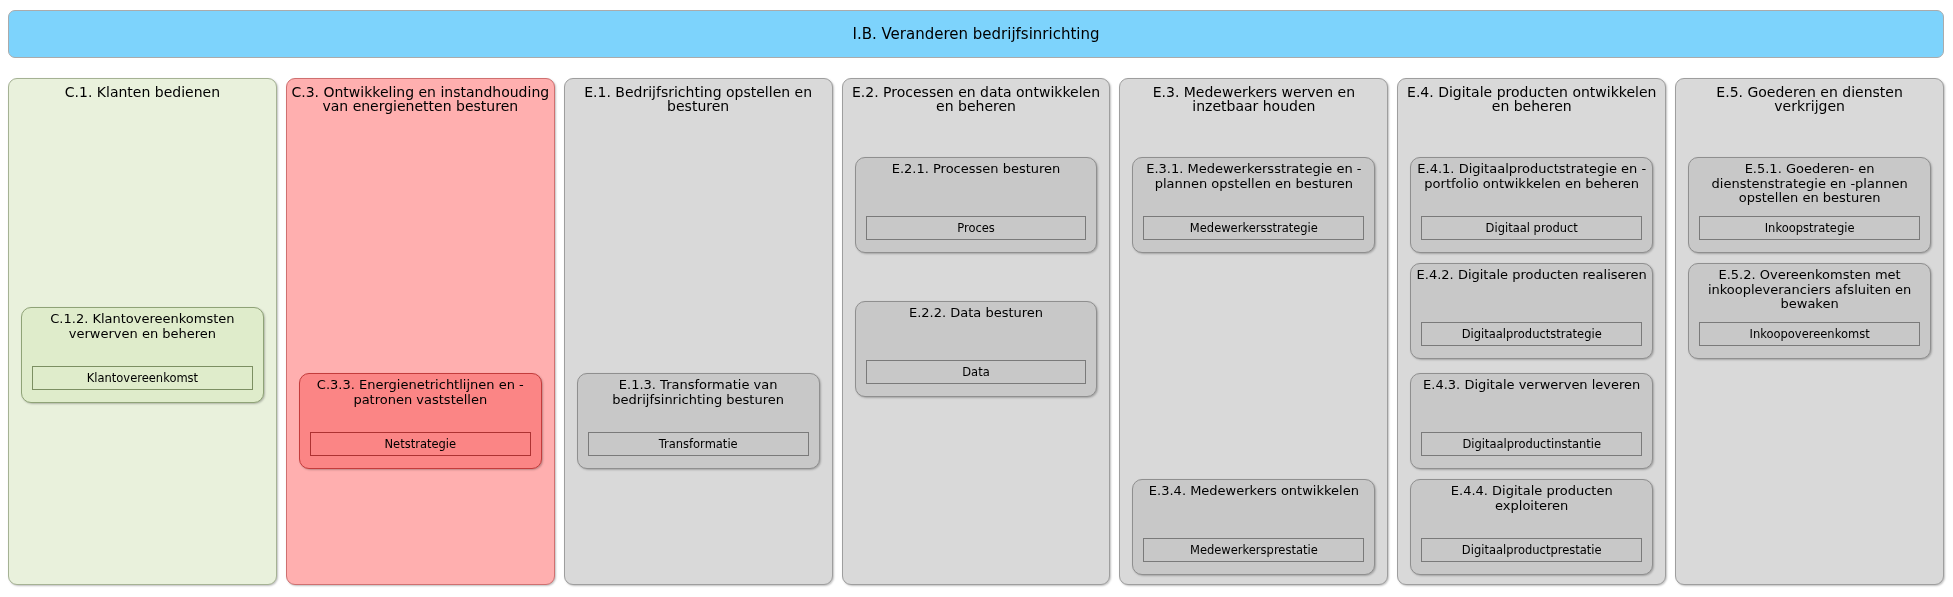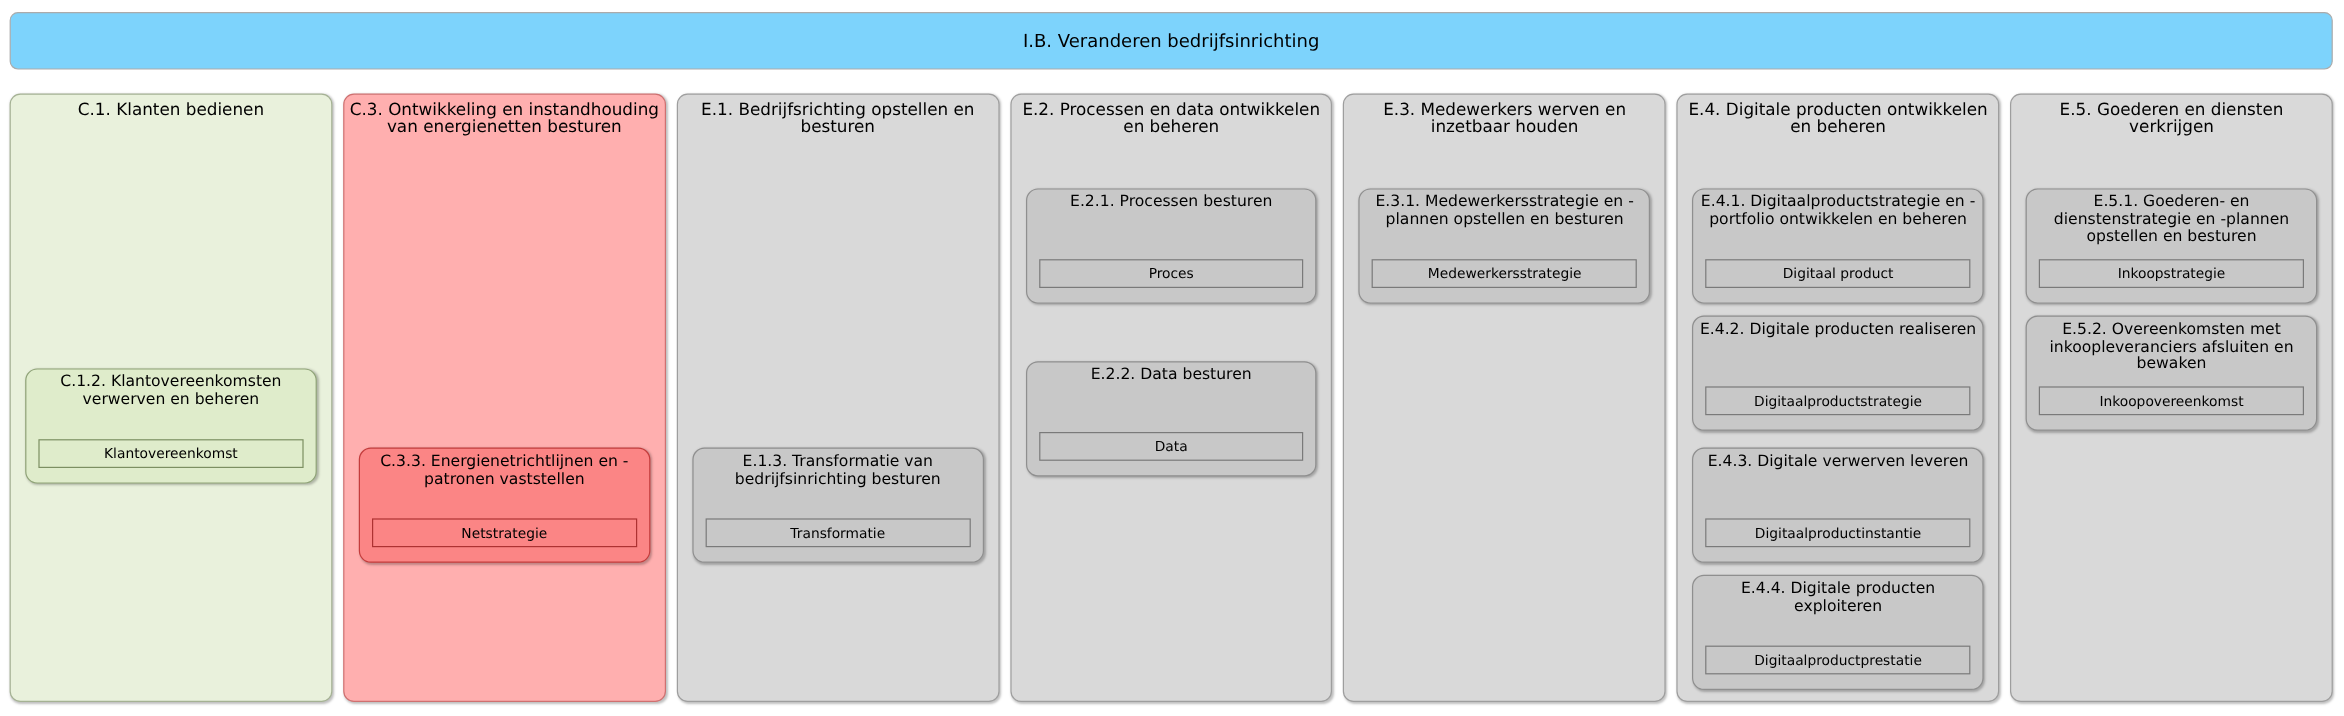--- a/index.html
+++ b/index.html
@@ -118,20 +118,26 @@
   </div>
     </div>
     <div class="capability-column" style="--col-bg: #d9d9d9; --col-bd: #9e9e9e; --box-bg: #c8c8c8; --box-bd: #8f8f8f; --inner-bd: #7a7a7a;">
     <div class="column-title">E.3. Medewerkers werven en inzetbaar houden</div>
   <div class="capability-box" style="top: 78px;">
     <div class="box-title">E.3.1. Medewerkersstrategie en -plannen opstellen en besturen</div>
     <div class="object-box">
       <span>Medewerkersstrategie</span>
     </div>
   </div>
+      <div class="capability-box" style="top: 400px;">
+    <div class="box-title">E.3.4. Medewerkers ontwikkelen</div>
+    <div class="object-box">
+      <span>Medewerkersprestatie</span>
+    </div>
+  </div>
     </div>
     <div class="capability-column" style="--col-bg: #d9d9d9; --col-bd: #9e9e9e; --box-bg: #c8c8c8; --box-bd: #8f8f8f; --inner-bd: #7a7a7a;">
     <div class="column-title">E.4. Digitale producten ontwikkelen en beheren</div>
   <div class="capability-box" style="top: 78px;">
     <div class="box-title">E.4.1. Digitaalproductstrategie en -portfolio ontwikkelen en beheren</div>
     <div class="object-box">
       <span>Digitaal product</span>
     </div>
   </div>
       <div class="capability-box" style="top: 184px;">

